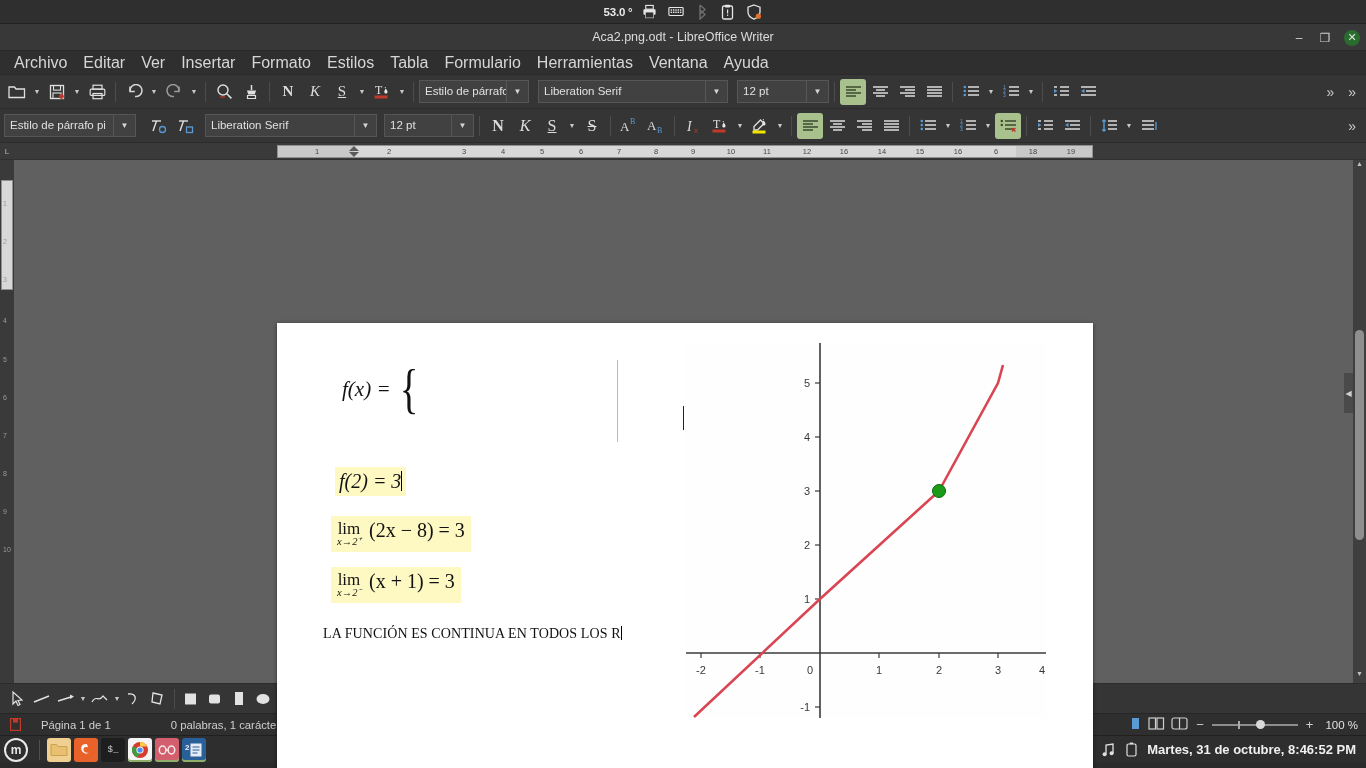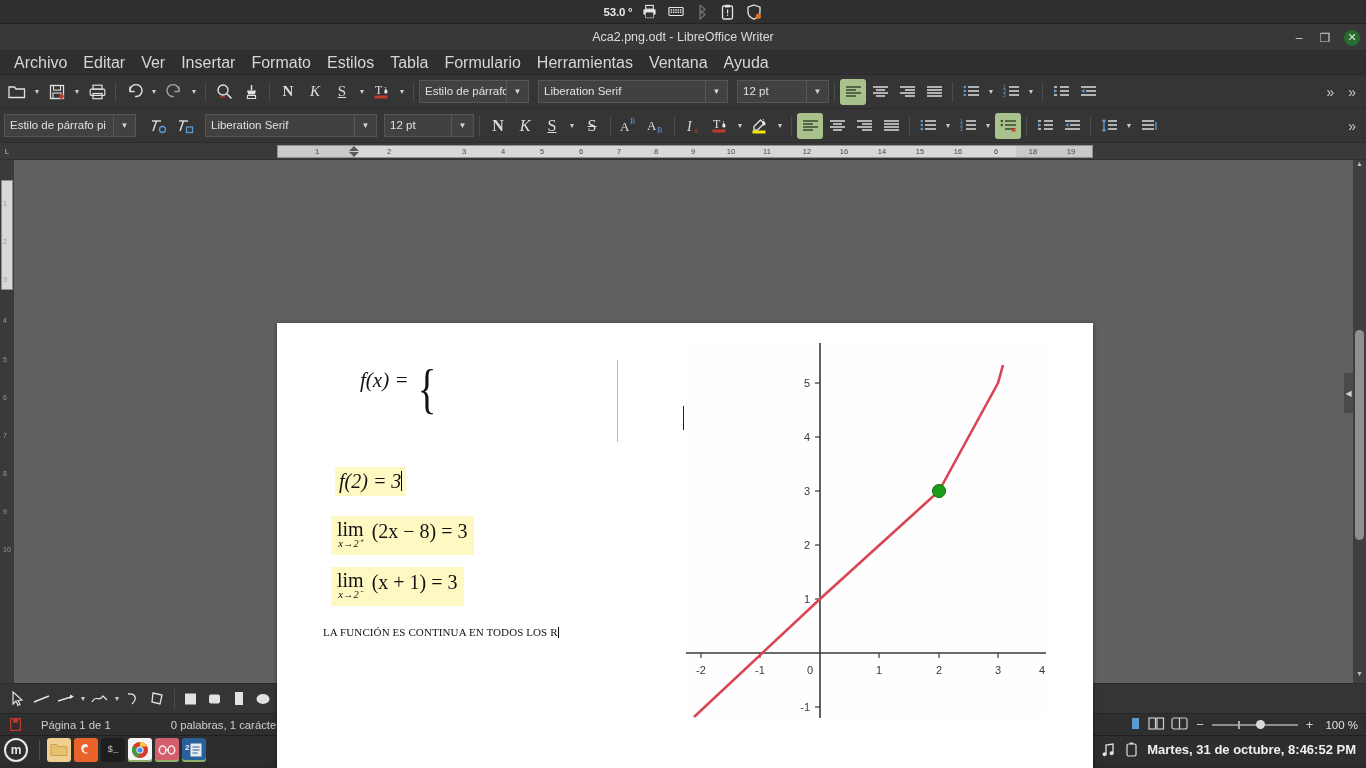--- a/index.html
+++ b/index.html
@@ -102,38 +102,38 @@
   }
   
   .fml { position: absolute; font-family: "Liberation Serif", serif; color: #121212; }
   .fml-box { background: #fef9c3; }
   #f-piece { left: 65px; top: 45px; }
   #f-f2 { left: 58px; top: 144px; }
   #f-lim1 { left: 54px; top: 193px; }
   #f-lim2 { left: 54px; top: 244px; }
   #f-text {
     position: absolute; left: 46px; top: 303px;
-    font-family: "Liberation Serif", serif; font-size: 11px; color: #101010;
+    font-family: "Liberation Serif", serif; font-size: 14px; color: #101010;
     letter-spacing: 0.1px; white-space: nowrap;
   }
   .caret-bar { display: inline-block; width: 1px; height: 1em; background: #000; vertical-align: -0.15em; }
   .vline { position: absolute; width: 1px; background: #b9b9b9; }
   
-  .pw { display: flex; font-size: 21px; margin-left: 18px; }
+  .pw { display: flex; align-items: center; font-size: 21px; }
   .pw .lhs { font-style: italic; margin-right: 5px; }
   .pw .brace {
     font-size: 54px; line-height: 0.78; font-weight: 300;
     transform: scaleX(0.72); display: inline-block; margin-right: 2px;
   }
   .pw table { border-collapse: collapse; }
   .pw td { padding: 1px 0; font-size: 20px; white-space: nowrap; }
   .pw td.c1 { padding-right: 26px; }
   .pw td.c2 { padding-right: 20px; font-style: italic; font-size: 17px; }
   .lim { display: inline-flex; flex-direction: column; align-items: center; vertical-align: middle; }
-  .lim .lop { font-size: 20px; line-height: 1; }
+  .lim .lop { font-size: 17px; line-height: 1; }
   .lim .lsub { font-size: 10.5px; line-height: 1.1; font-style: italic; margin-top: -1px; }
   
   #graph { position: absolute; left: 409px; top: 20px; width: 360px; height: 375px; }
   #graph svg { display: block; }
   
   #vscroll {
     position: absolute; right: 0; top: 17px; bottom: 0; width: 13px; background: #3f3f3f;
   }
   #vscroll .thumb { position: absolute; left: 2px; right: 2px; top: 170px; height: 210px; background: #8f8f8f; border-radius: 5px; }
   #vscroll .arr { position: absolute; left: 0; right: 0; height: 13px; color: #c0c0c0; font-size: 7px; text-align: center; }

